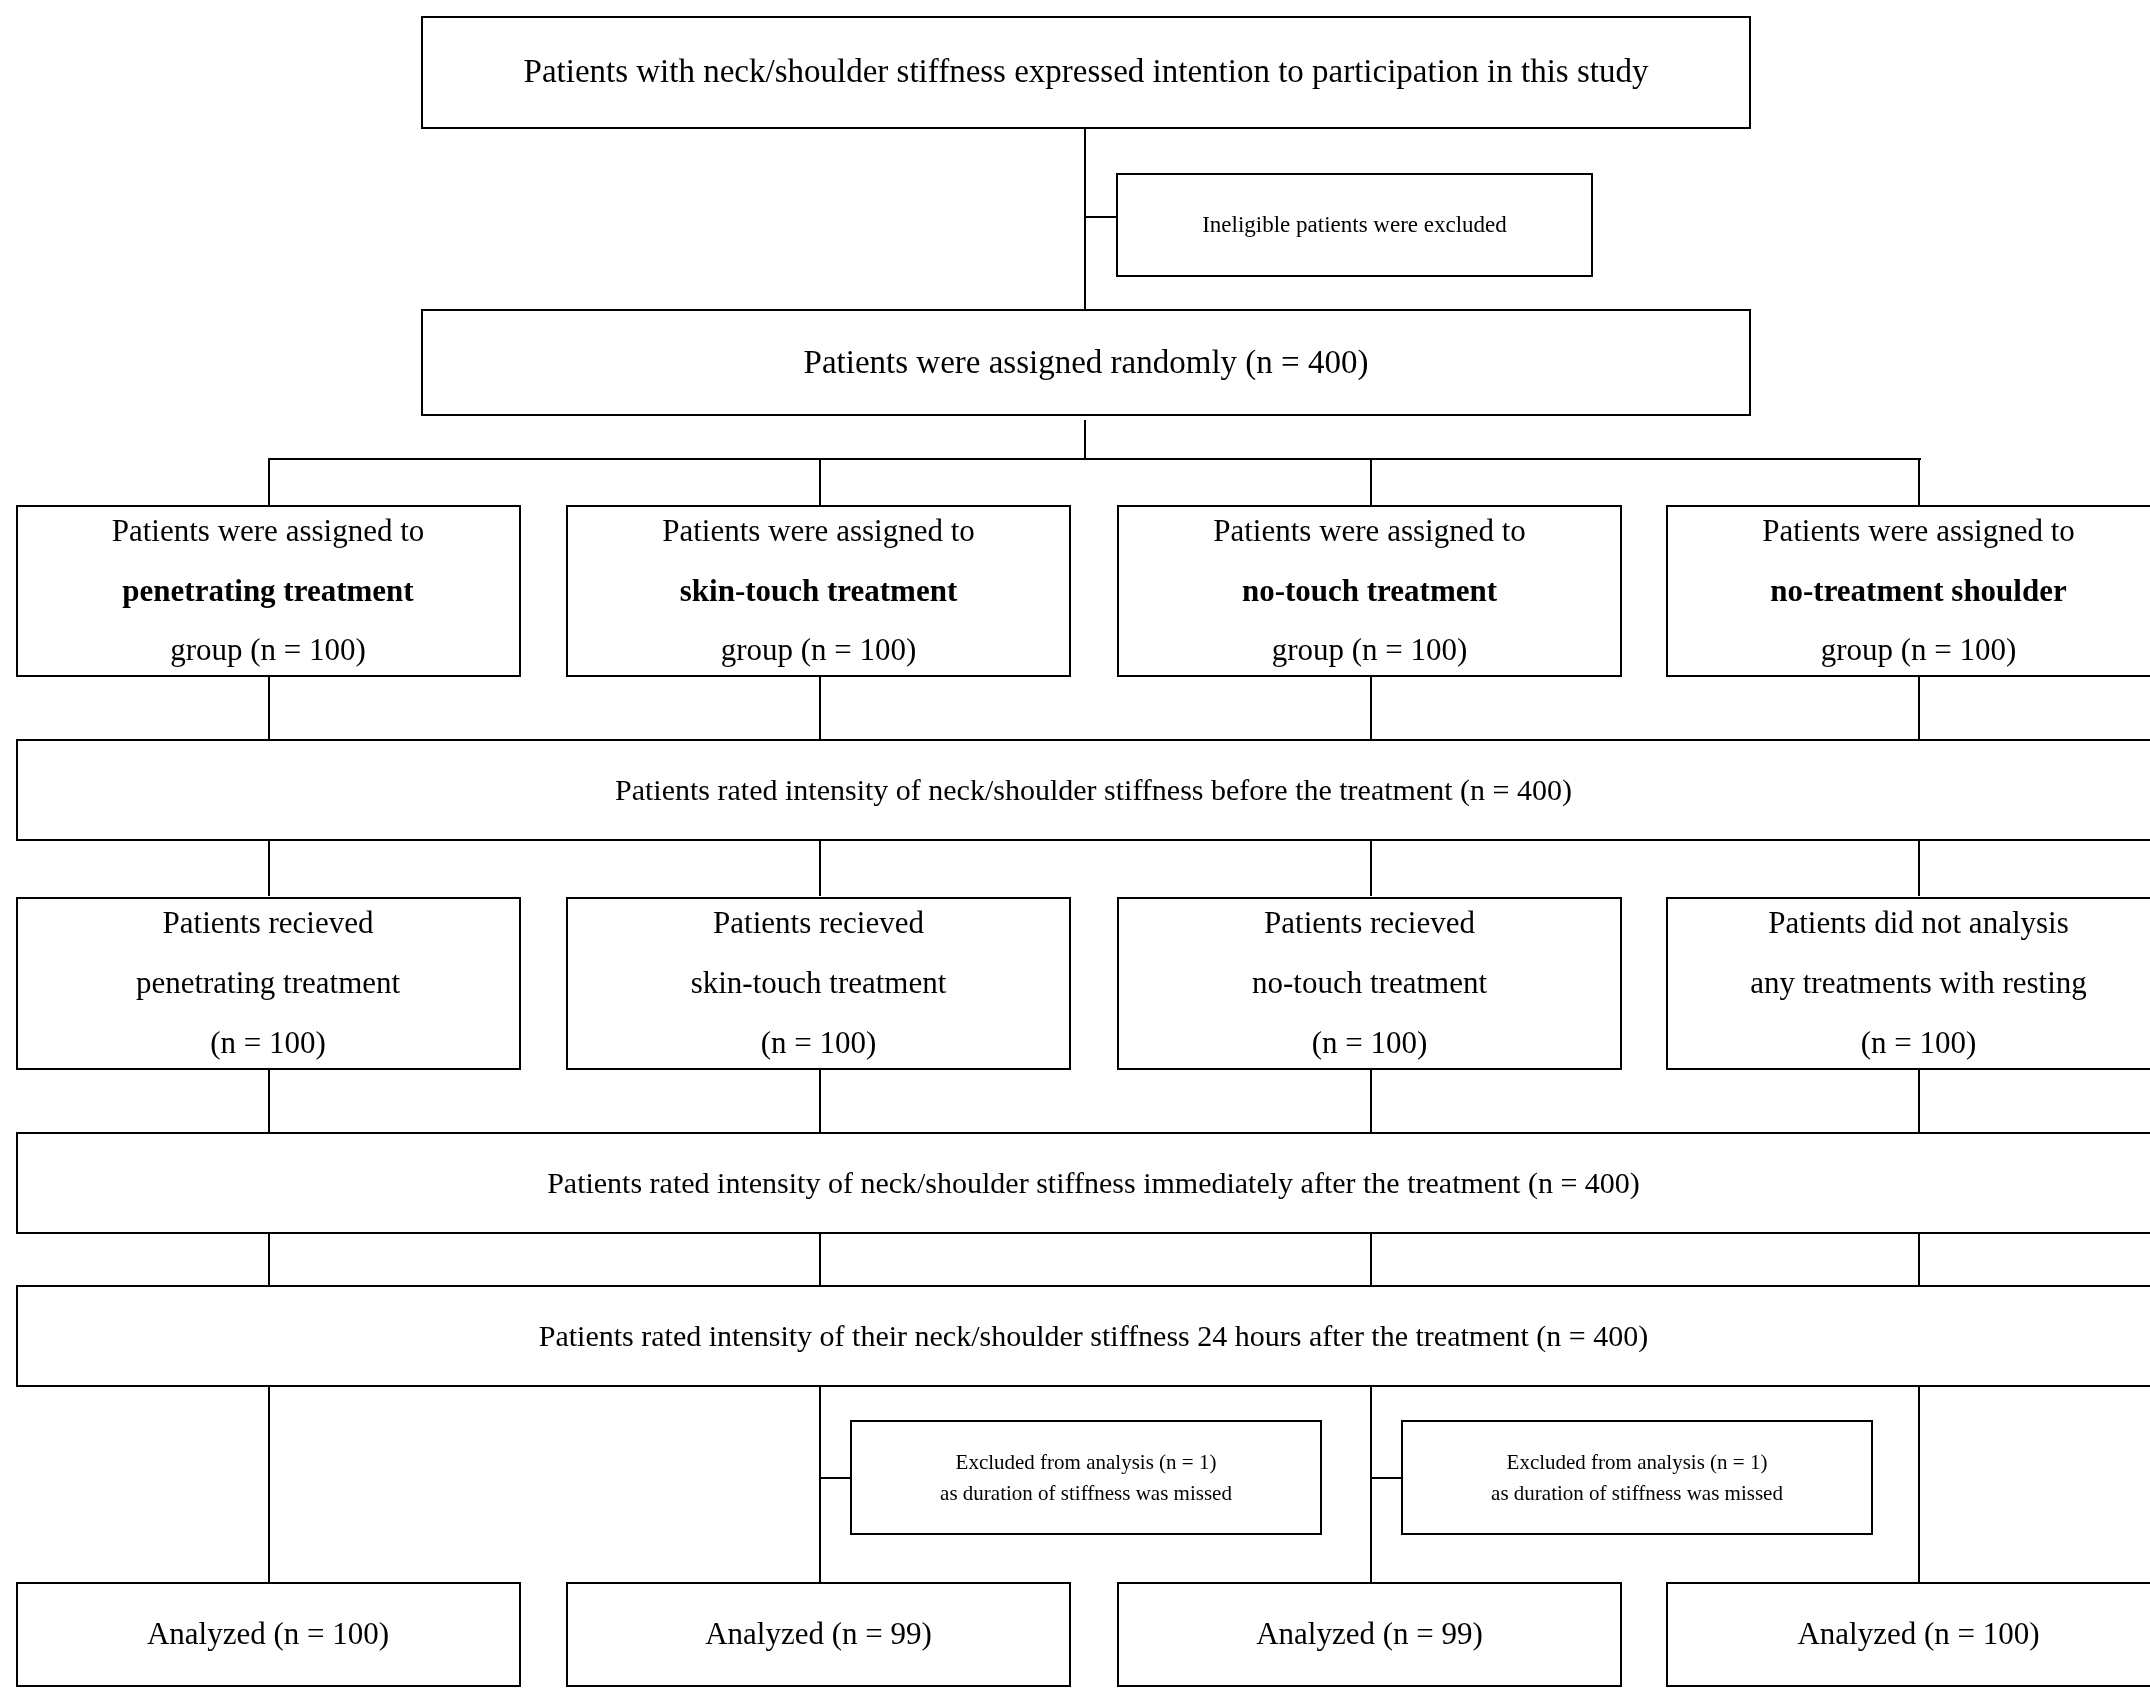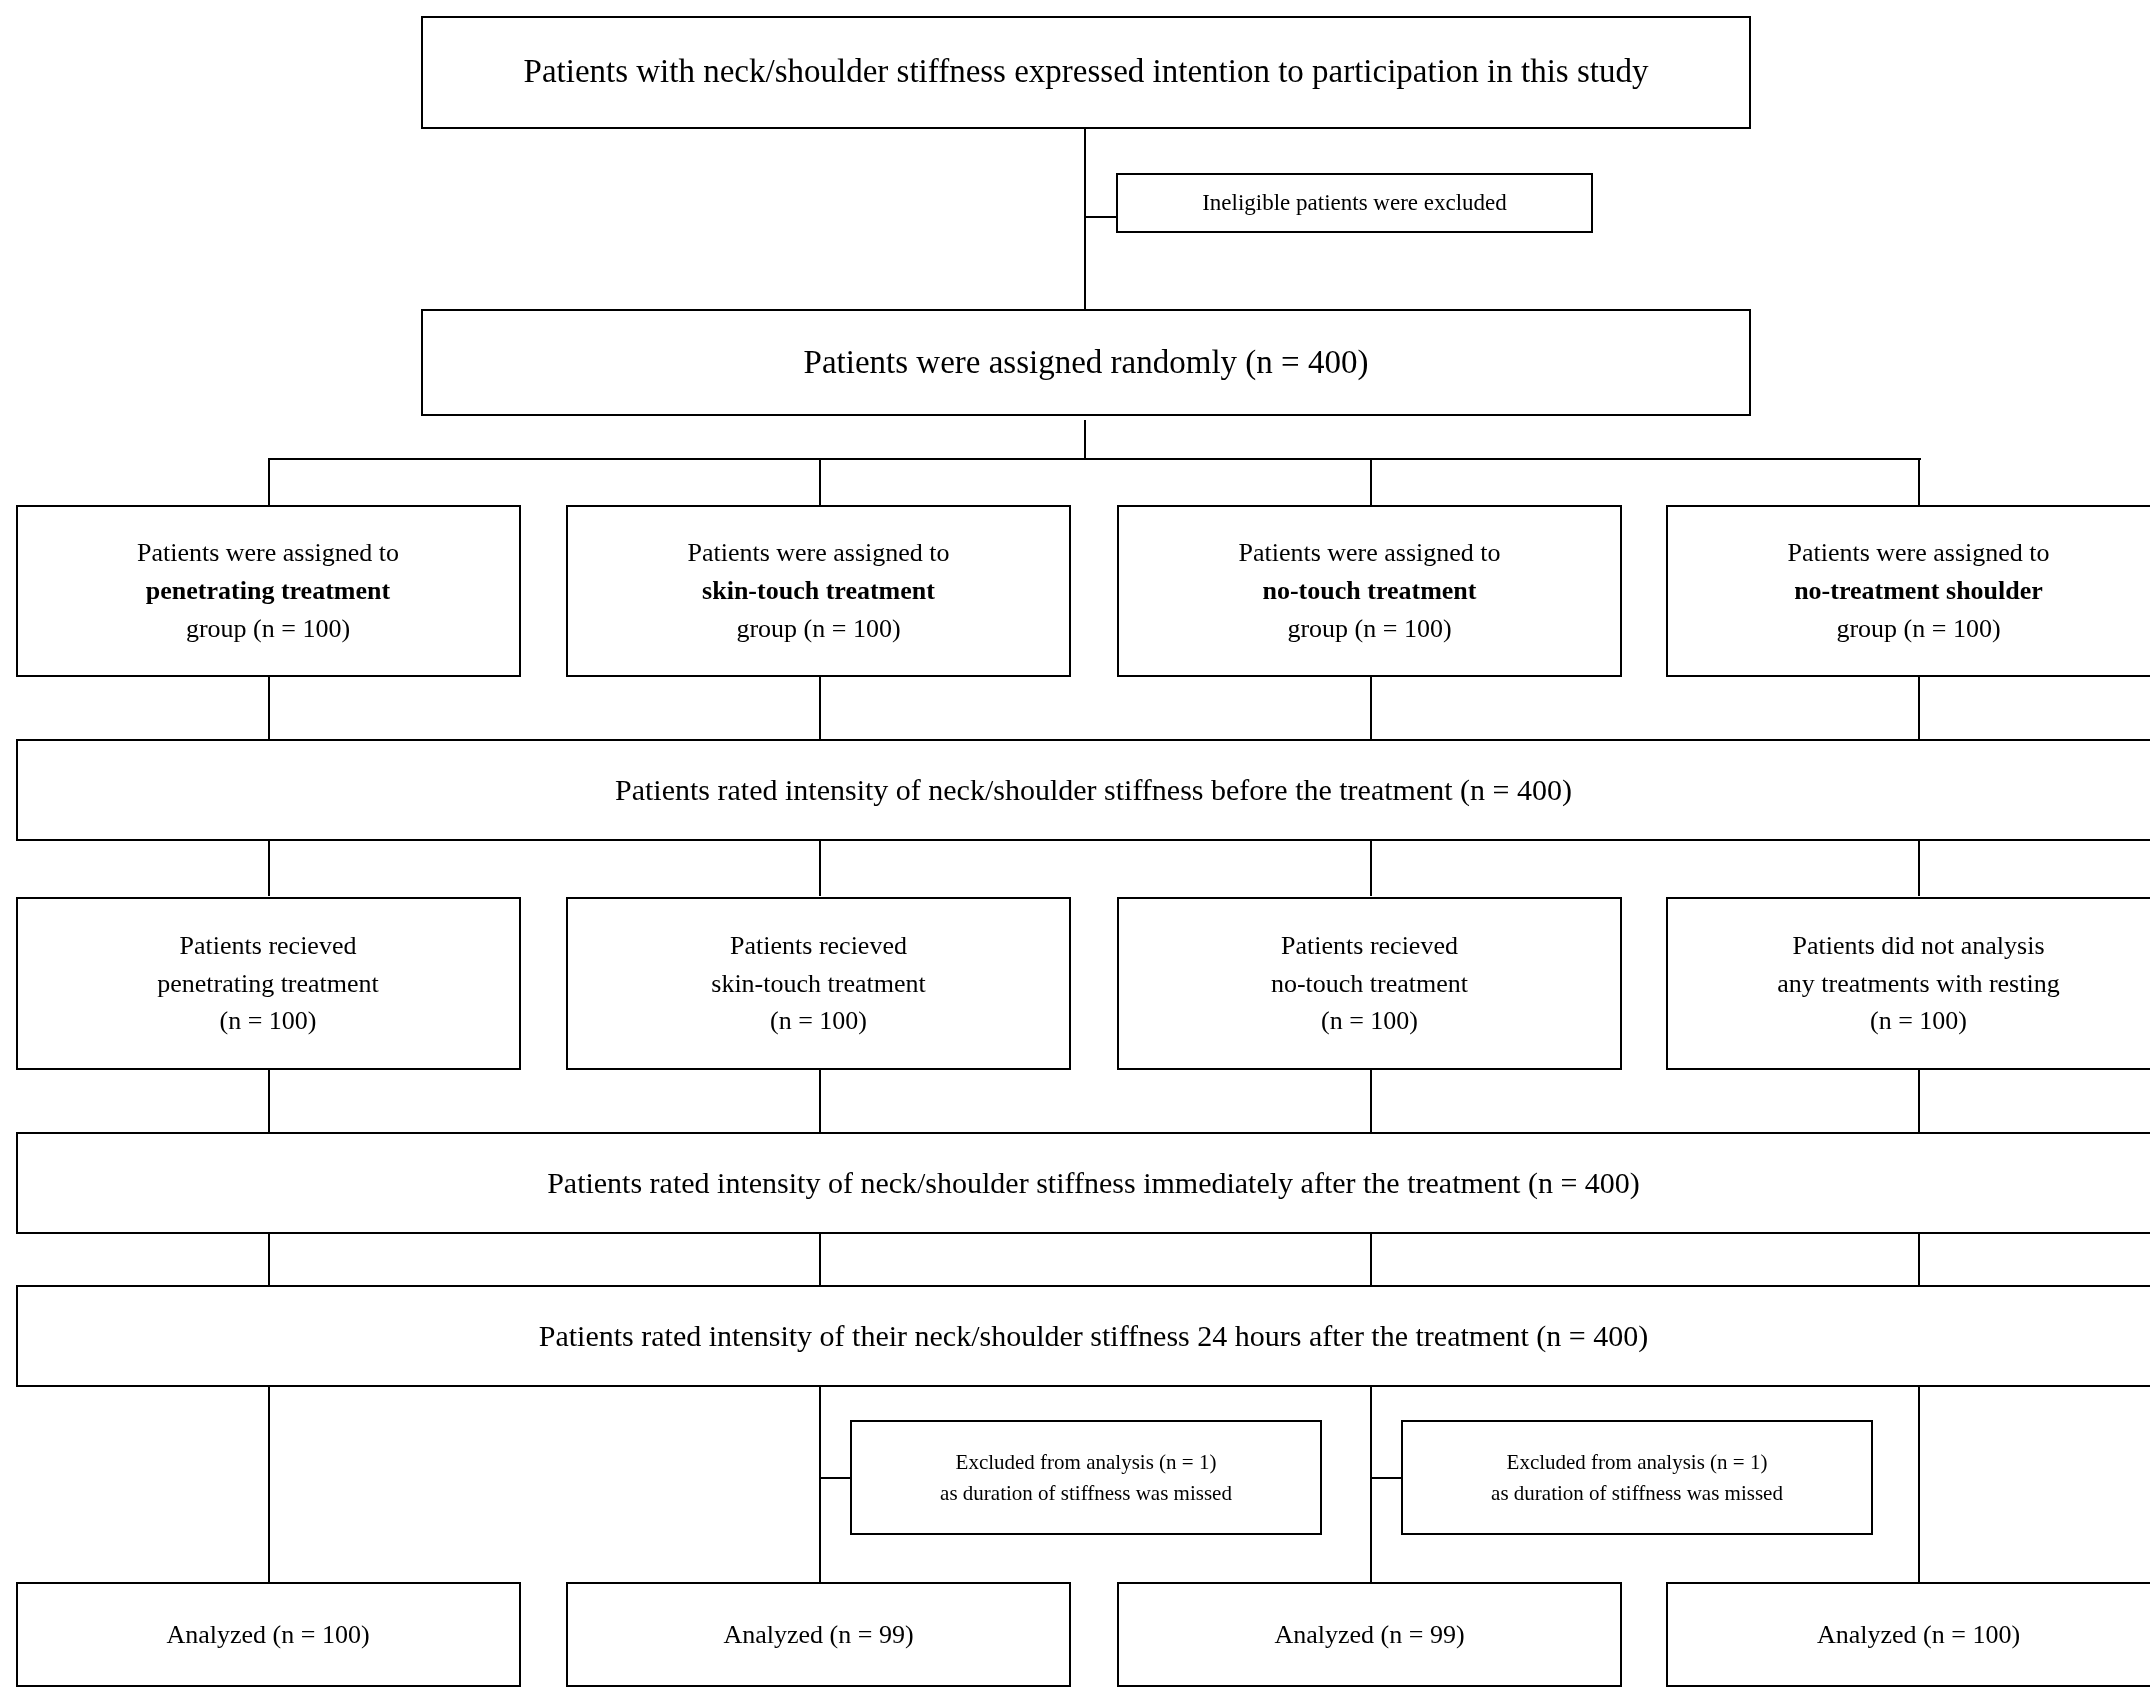--- a/index.html
+++ b/index.html
@@ -32,21 +32,21 @@
   }
   .node .line {
     display: block;
     white-space: nowrap;
   }
   .node .line.bold {
     font-weight: bold;
   }
   
   .t-xl { font-size: 33px; }
-  .t-lg { font-size: 26px; }
+  .t-lg { font-size: 31px; gap: 15px; }
   .t-md { font-size: 30px; }
   .t-sm { font-size: 23px; }
   .t-xs { font-size: 21px; }
 
   .connector {
     position: absolute;
     background: #000000;
     z-index: 1;
   }
   .v-line { width: 2.2px; }
@@ -95,21 +95,21 @@
   <div class="connector v-line" style="left:1370px; top:1387px; height:195px;"></div>
   <div class="connector v-line" style="left:1918px; top:1387px; height:195px;"></div>
 
   <div class="connector h-line" style="left:819px; top:1477px; width:32px;"></div>
   <div class="connector h-line" style="left:1370px; top:1477px; width:32px;"></div>
 
   <div class="node t-xl" style="left:421px; top:15.5px; width:1330px; height:113px;">
     <span class="line">Patients with neck/shoulder stiffness expressed intention to participation in this study</span>
   </div>
 
-  <div class="node t-sm" style="left:1116px; top:173px; width:477px; height:60px;">
+  <div class="node t-sm" style="left:1116px; top:173px; width:477px; height:104px;">
     <span class="line">Ineligible patients were excluded</span>
   </div>
 
   <div class="node t-xl" style="left:421px; top:309px; width:1330px; height:107px;">
     <span class="line">Patients were assigned randomly (n = 400)</span>
   </div>
 
   <div class="node t-lg" style="left:15.5px; top:505px; width:505px; height:172px;">
     <span class="line">Patients were assigned to</span>
     <span class="line bold">penetrating treatment</span>

